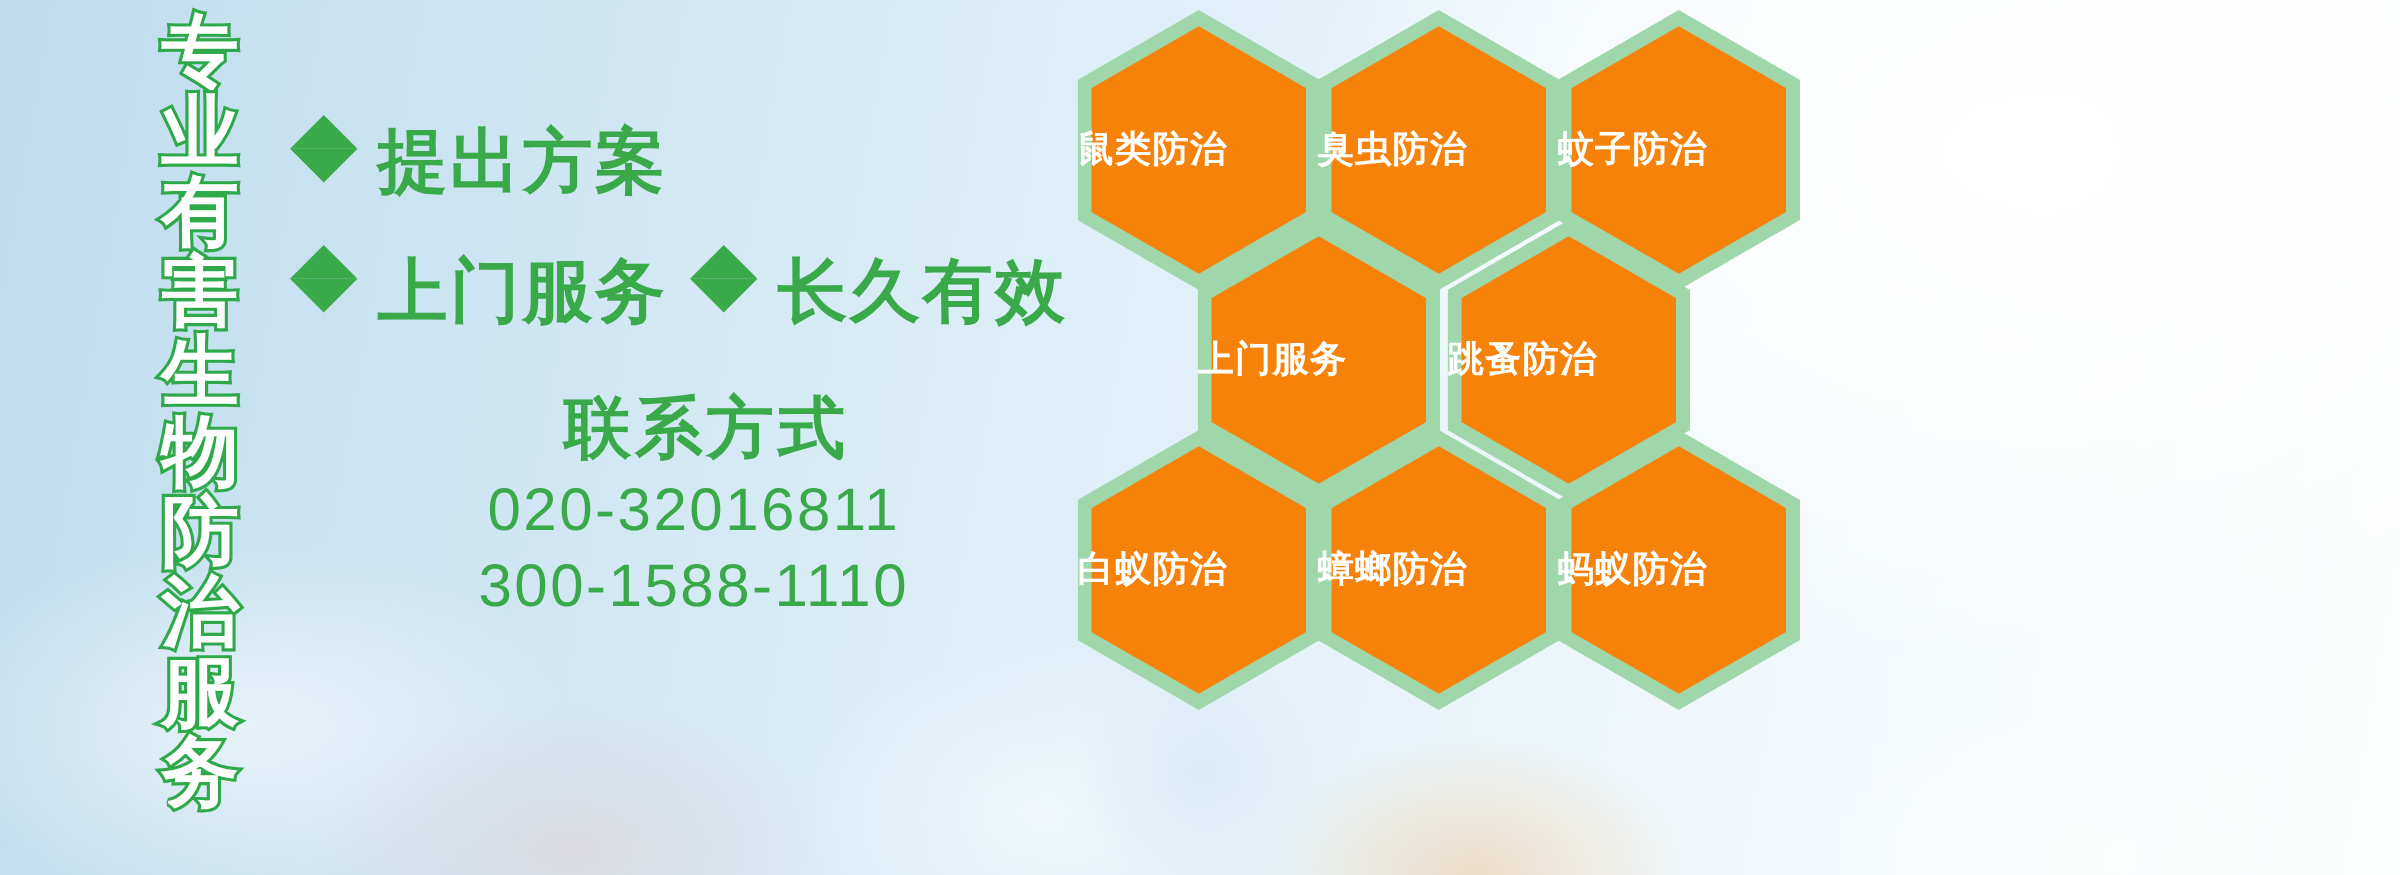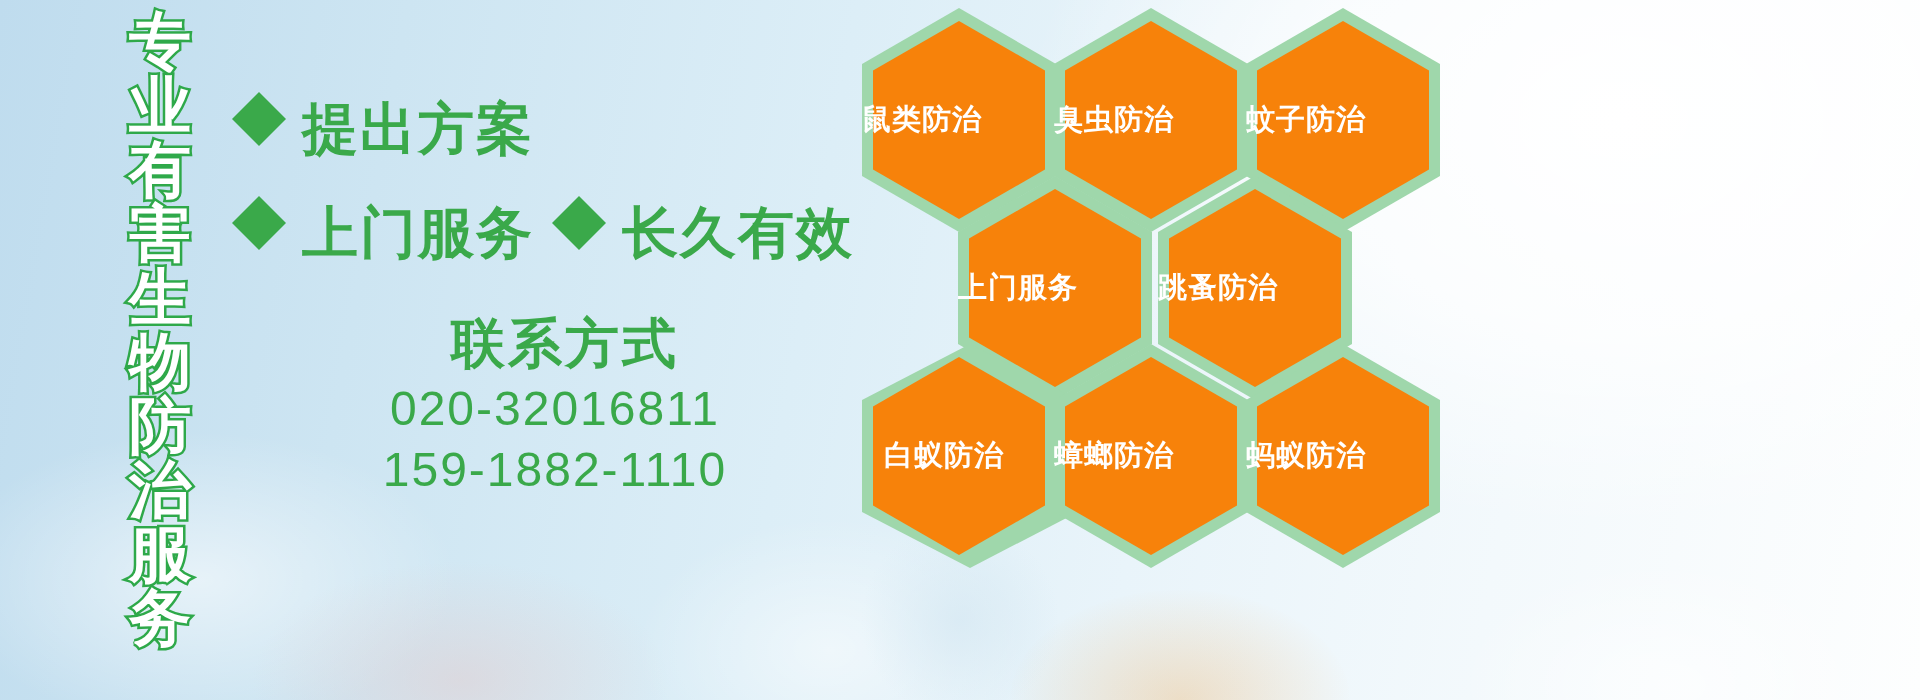--- a/index.html
+++ b/index.html
@@ -190,21 +190,21 @@
     white-space: nowrap;
     text-align: center;
   }
 
   
   .hex-r1c1 { left:   0px; top:   0px; }
   .hex-r1c2 { left: 192px; top:   0px; }
   .hex-r1c3 { left: 384px; top:   0px; }
   .hex-r2c1 { left:  96px; top: 168px; }
   .hex-r2c2 { left: 296px; top: 168px; }
-  .hex-r3c1 { left:   0px; top: 336px; padding-left: 22px; }
+  .hex-r3c1 { left:   0px; top: 336px; }
   .hex-r3c2 { left: 192px; top: 336px; }
   .hex-r3c3 { left: 384px; top: 336px; }
 </style>
 </head>
 <body>
 
 <div class="banner">
 
   <div class="bg-haze haze-a"></div>
   <div class="bg-haze haze-b"></div>
@@ -244,21 +244,21 @@
         <span class="diamond-icon"></span>
         <span class="feature-label">长久有效</span>
       </div>
     </div>
 
   </div>
 
   <div class="contact">
     <div class="contact-heading">联系方式</div>
     <div class="contact-phone">020-32016811</div>
-    <div class="contact-phone">159-1882-1110</div>
+    <div class="contact-phone">300-1588-1110</div>
   </div>
 
   <div class="honeycomb">
 
     <div class="hex hex-r1c1">
       <div class="hex-inner"></div>
       <span class="hex-label">鼠类防治</span>
     </div>
 
     <div class="hex hex-r1c2">

